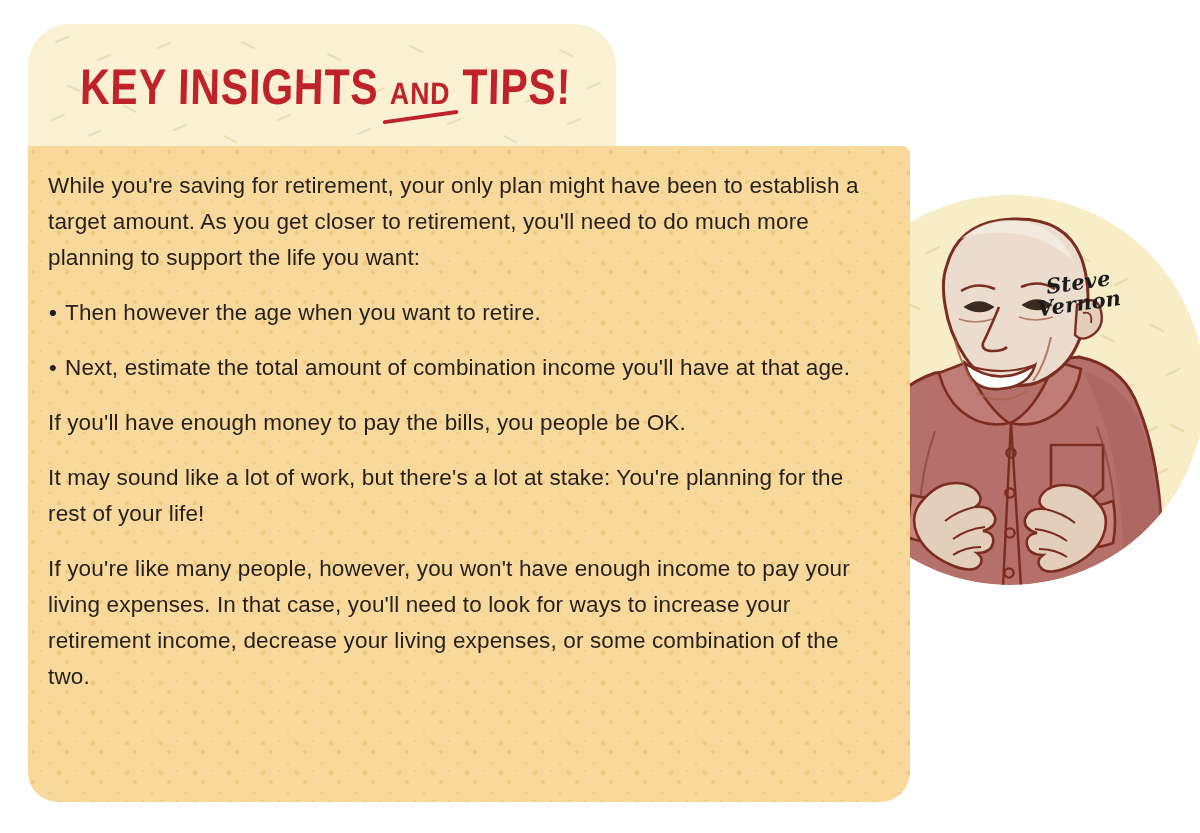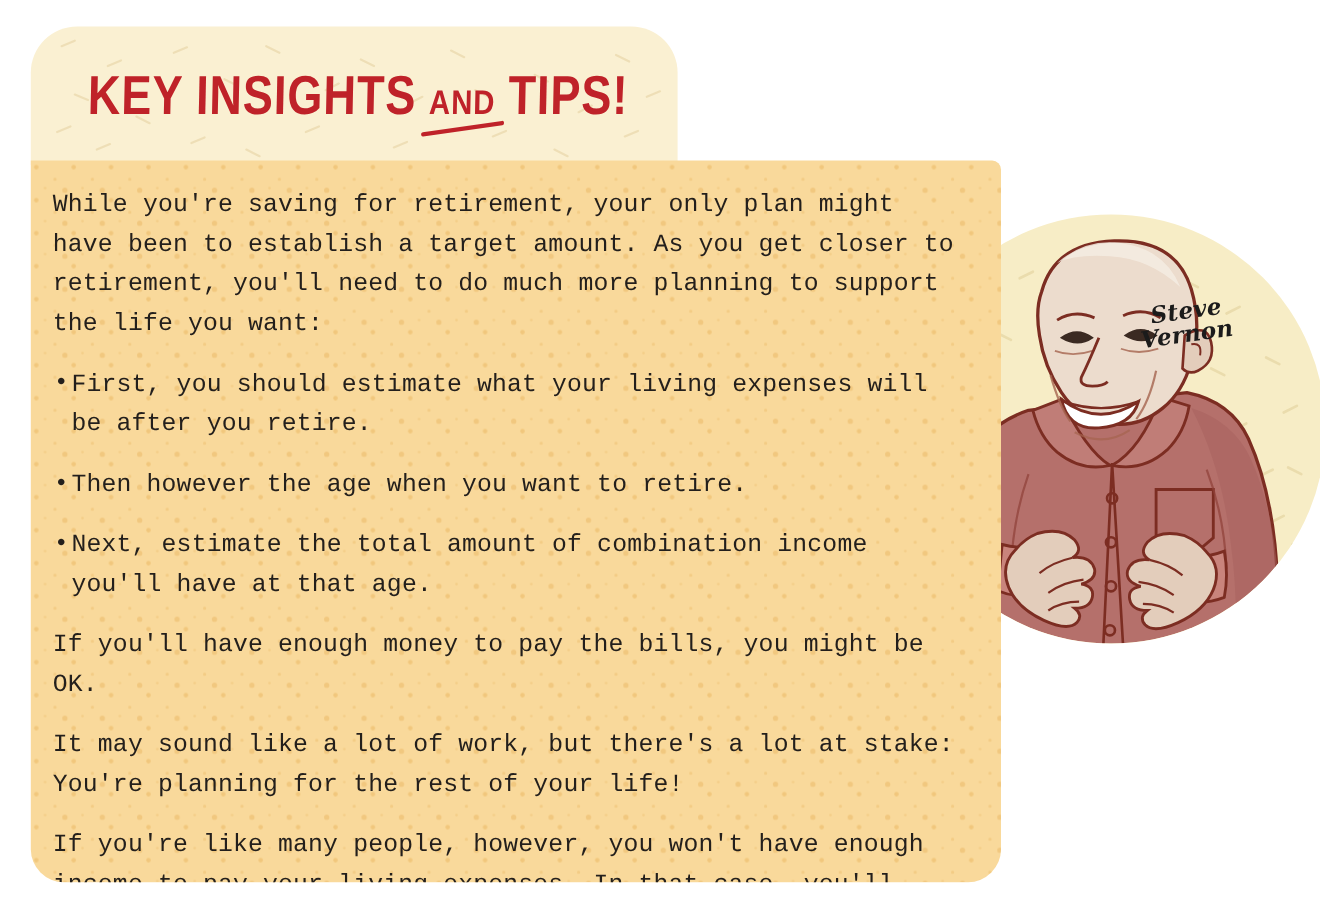--- a/index.html
+++ b/index.html
@@ -80,21 +80,21 @@
   }
   .body-panel .tex{position:absolute;inset:0;}
 
   .content{
     position:absolute;left:0;top:0;width:882px;height:656px;
     padding:22px 38px 0 20px;
     box-sizing:border-box;
   }
 
   .para{
-    font-family:Liberation Mono, monospace;
+    font-family:Liberation Sans, sans-serif;
     font-size:22.5px;
     line-height:36px;
     color:#231f1c;
     letter-spacing:.15px;
     margin:0 0 19px 0;
     max-width:820px;
   }
   .bullet{
     position:relative;
     padding-left:17px;
@@ -276,32 +276,31 @@
         </pattern>
       </defs>
       <rect x="0" y="0" width="882" height="656" fill="url(#dots)"></rect>
     </svg>
 
     <div class="content">
       <p class="para">While you're saving for retirement, your only plan might have been to establish a target amount. As you get closer to retirement, you'll need to do much more planning to support the life you want:</p>
 
       <p class="para bullet">
         <span class="dot">•</span>
-        <span>First, you should estimate what your living expenses will be after you retire.</span>
       </p>
 
       <p class="para bullet">
         <span class="dot">•</span>
         <span>Then however the age when you want to retire.</span>
       </p>
 
       <p class="para bullet">
         <span class="dot">•</span>
         <span>Next, estimate the total amount of combination income you'll have at that age.</span>
       </p>
 
-      <p class="para">If you'll have enough money to pay the bills, you might be OK.</p>
+      <p class="para">If you'll have enough money to pay the bills, you people be OK.</p>
       <p class="para">It may sound like a lot of work, but there's a lot at stake: You're planning for the rest of your life!</p>
       <p class="para">If you're like many people, however, you won't have enough income to pay your living expenses. In that case, you'll need to look for ways to increase your retirement income, decrease your living expenses, or some combination of the two.</p>
     </div>
   </div>
 
 </div>
 
 </body></html>

